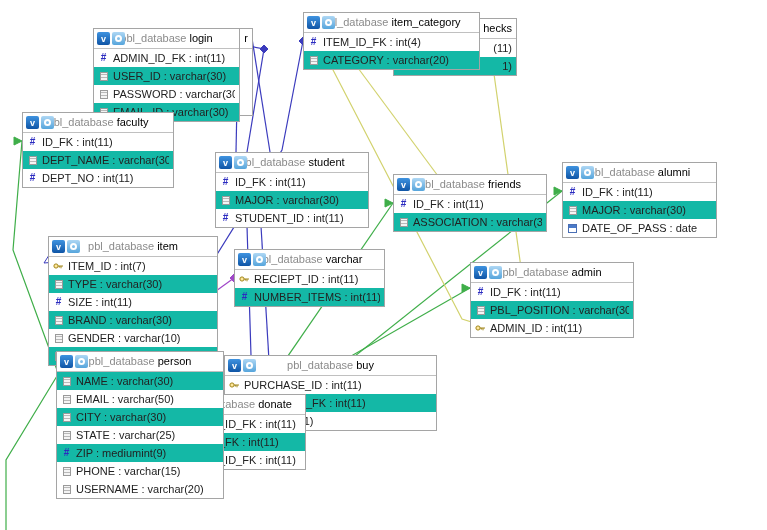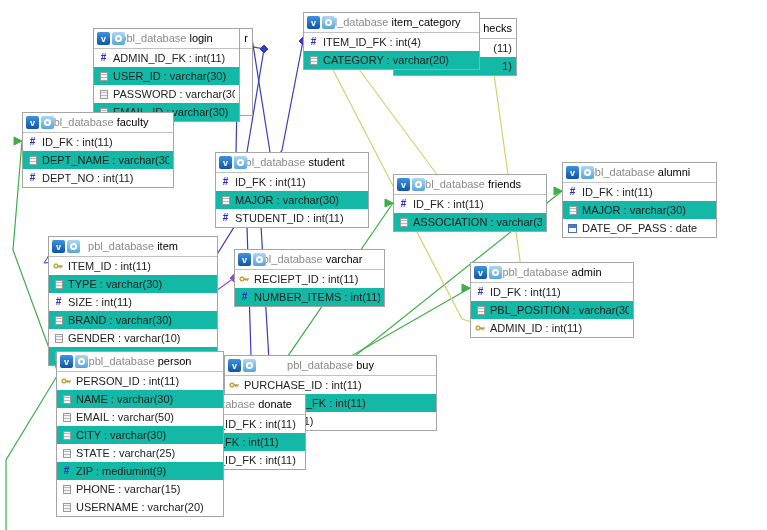--- a/index.html
+++ b/index.html
@@ -224,21 +224,21 @@
         </div>
         <div class="title"><span class="pfx">pbl_database&nbsp;</span><span class="nm">item</span></div>
       </div>
       <div class="row">
         <span class="ic">
           <svg width="11" height="10" viewBox="0 0 11 10">
             <circle cx="3" cy="5" r="2.1" fill="#ffe79c" stroke="#a08518"></circle>
             <path d="M5 5h5M8 5v2.3M6.3 5v1.6" stroke="#a08518" fill="none"></path>
           </svg>
         </span>
-        <span class="lbl">ITEM_ID : int(11)</span>
+        <span class="lbl">ITEM_ID : int(7)</span>
       </div>
       <div class="row sh">
         <span class="ic">
           <i class="ic-txt"></i>
         </span>
         <span class="lbl">TYPE : varchar(30)</span>
       </div>
       <div class="row">
         <span class="ic ic-num">#</span>
         <span class="lbl">SIZE : int(11)</span>
@@ -351,29 +351,20 @@
       </div>
     </div>
     <div class="tbl" style="left: 56px; top: 351px; width: 166px; z-index: 6;">
       <div class="hdr">
         <div class="vic">v</div>
         <div class="gic">
           <i></i>
         </div>
         <div class="title"><span class="pfx">pbl_database&nbsp;</span><span class="nm">person</span></div>
       </div>
-      <div class="row">
-        <span class="ic">
-          <svg width="11" height="10" viewBox="0 0 11 10">
-            <circle cx="3" cy="5" r="2.1" fill="#ffe79c" stroke="#a08518"></circle>
-            <path d="M5 5h5M8 5v2.3M6.3 5v1.6" stroke="#a08518" fill="none"></path>
-          </svg>
-        </span>
-        <span class="lbl">PERSON_ID : int(11)</span>
-      </div>
       <div class="row sh">
         <span class="ic">
           <i class="ic-txt"></i>
         </span>
         <span class="lbl">NAME : varchar(30)</span>
       </div>
       <div class="row">
         <span class="ic">
           <i class="ic-txt"></i>
         </span>

